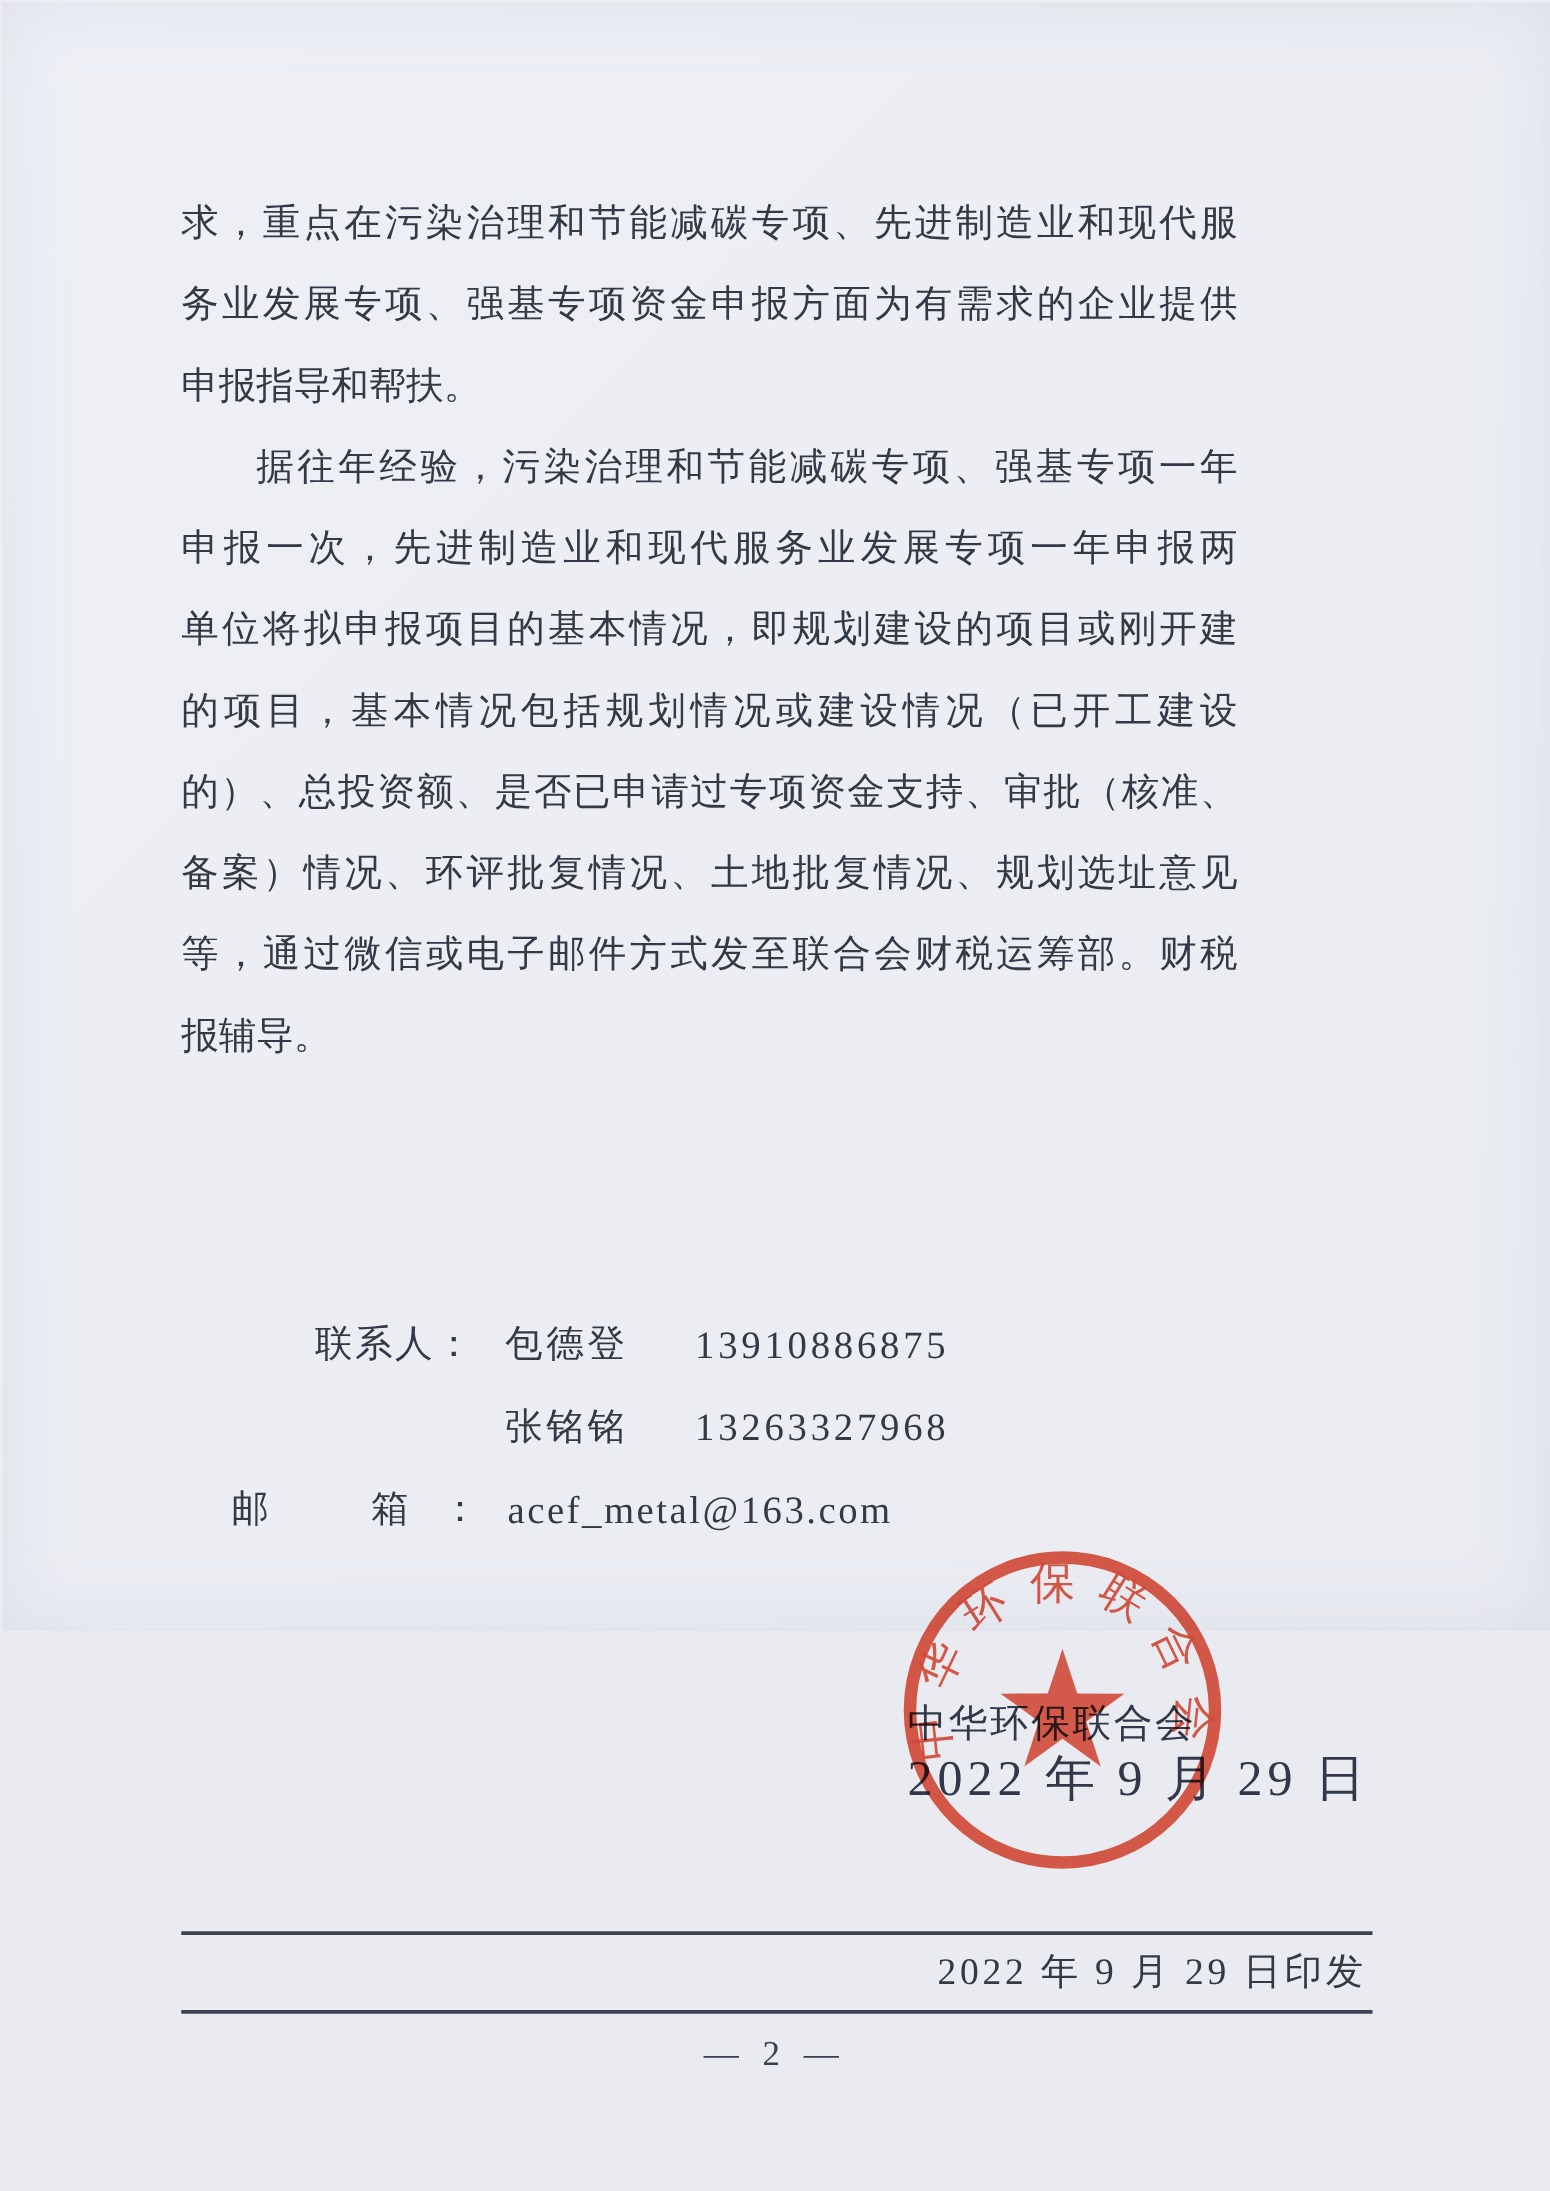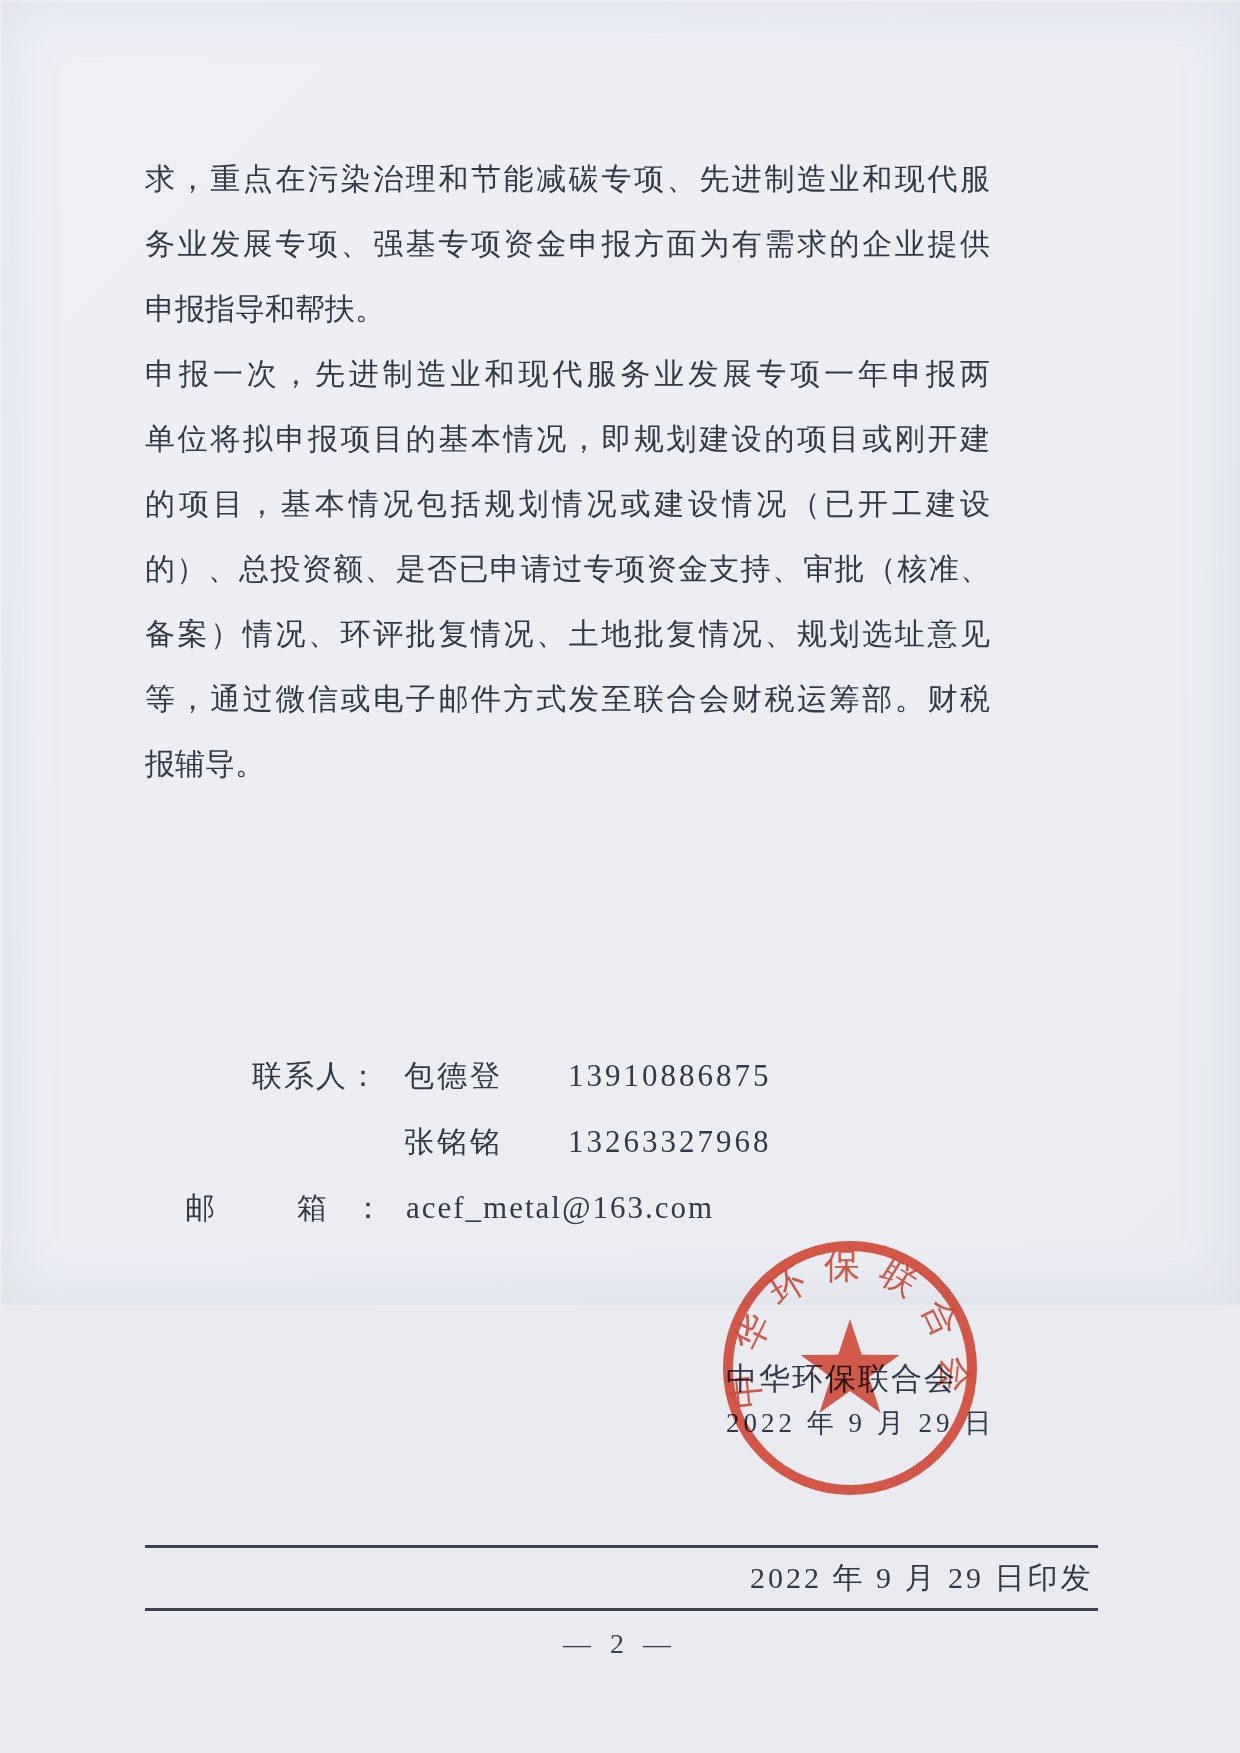--- a/index.html
+++ b/index.html
@@ -22,27 +22,27 @@
     white-space:nowrap;
   }
   .line.j{white-space:normal;text-align:justify;text-align-last:justify;}
   .line.indent{text-indent:2em;}
   
   .contact-row{position:absolute;height:60px;line-height:60px;font-size:30px;color:#333a47;}
   .contact-row span{position:absolute;white-space:nowrap;}
   .c-label1{left:252px;letter-spacing:2px;}
   .c-label3{left:185px;letter-spacing:26px;}
   .c-name{left:404px;letter-spacing:3px;}
-  .c-phone{left:568px;letter-spacing:3px;font-size:31px;}
+  .c-phone{left:556px;letter-spacing:3px;font-size:31px;}
   .c-email{left:406px;letter-spacing:2px;font-size:31px;}
   
   .sig-org{position:absolute;left:726px;top:1357px;height:44px;line-height:44px;
     font-size:31px;letter-spacing:2px;color:#31384a;}
   .sig-date{position:absolute;left:726px;top:1401px;height:44px;line-height:44px;
-    font-size:27px;letter-spacing:4px;color:#31384a;}
+    font-size:40px;letter-spacing:4px;color:#31384a;}
   
   .stamp{
     position:absolute;left:715px;top:1233px;width:270px;height:270px;
     mix-blend-mode:multiply;opacity:.92;pointer-events:none;
   }
   
   .rule{position:absolute;left:145px;width:953px;height:3px;background:#3c4252;}
   .rule.top{top:1545px;}
   .rule.bottom{top:1608px;}
   .footer-left{position:absolute;left:190px;top:1556px;height:44px;line-height:44px;
@@ -54,20 +54,21 @@
 </style>
 </head>
 <body>
 
 <div class="page">
 
   <div class="body-text">
     <div class="line j">求，重点在污染治理和节能减碳专项、先进制造业和现代服</div>
     <div class="line j">务业发展专项、强基专项资金申报方面为有需求的企业提供</div>
     <div class="line">申报指导和帮扶。</div>
+    <div class="line j indent">据往年经验，污染治理和节能减碳专项、强基专项一年</div>
     <div class="line j">申报一次，先进制造业和现代服务业发展专项一年申报两</div>
     <div class="line j">单位将拟申报项目的基本情况，即规划建设的项目或刚开建</div>
     <div class="line j">的项目，基本情况包括规划情况或建设情况（已开工建设</div>
     <div class="line j">的）、总投资额、是否已申请过专项资金支持、审批（核准、</div>
     <div class="line j">备案）情况、环评批复情况、土地批复情况、规划选址意见</div>
     <div class="line j">等，通过微信或电子邮件方式发至联合会财税运筹部。财税</div>
     <div class="line">报辅导。</div>
   </div>
 
   <div class="contact-row" style="top:1046px;">

